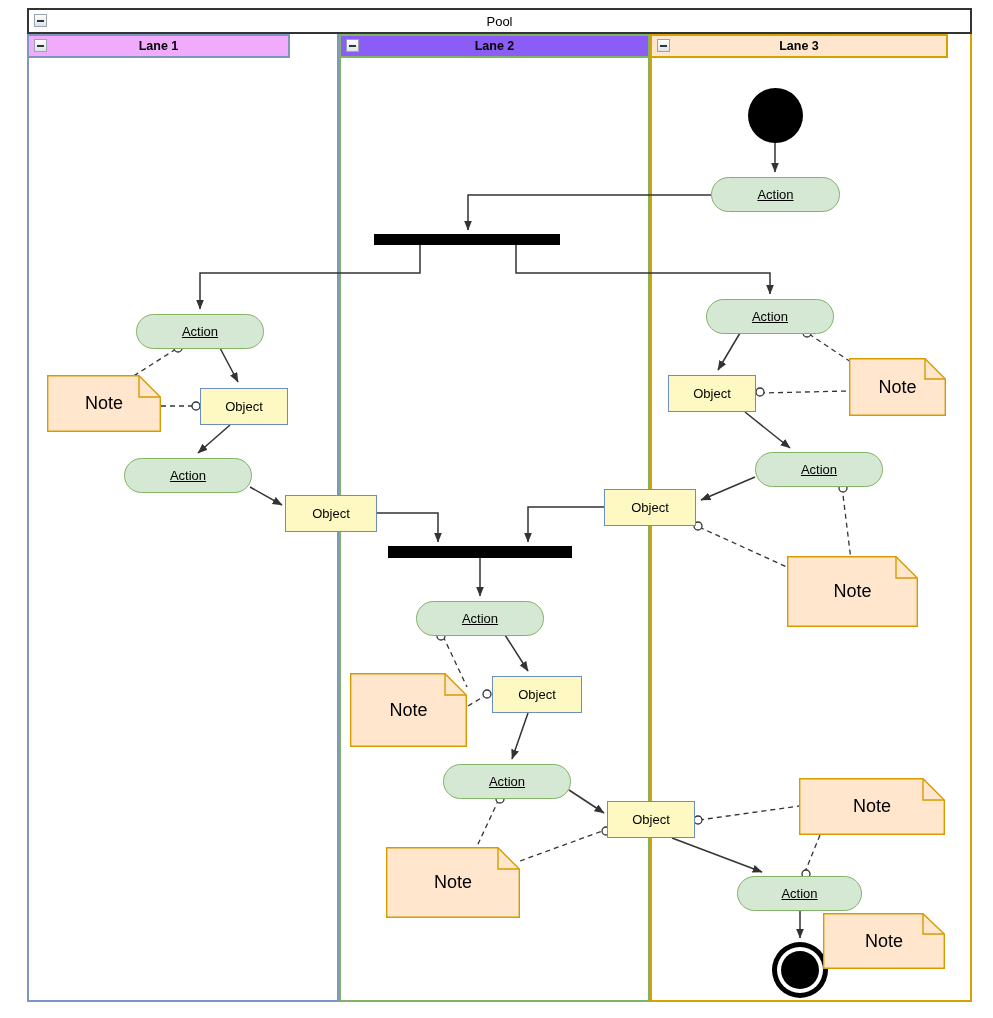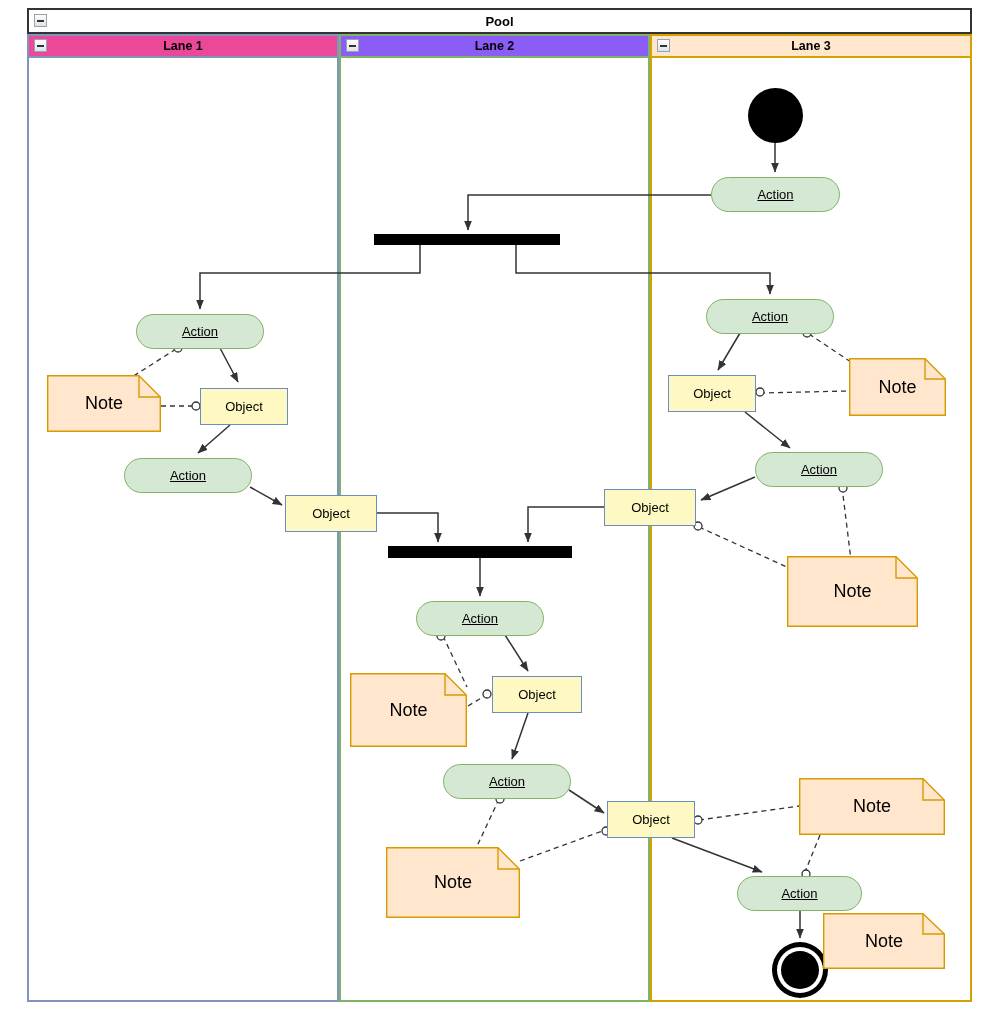--- a/index.html
+++ b/index.html
@@ -13,34 +13,34 @@
 
   
   .pool{
     position:absolute;left:27px;top:8px;width:945px;height:994px;
     border:2px solid #7e95bf;box-sizing:border-box;background:#ffffff;
   }
   .pool-header{
     position:absolute;left:27px;top:8px;width:945px;height:26px;
     border:2px solid #333333;box-sizing:border-box;background:#ffffff;
     display:flex;align-items:center;justify-content:center;
-    font-size:13px;font-weight:bold;color:#000;
+    font-size:13px;font-weight:normal;color:#000;
   }
   .lane{position:absolute;top:34px;height:968px;box-sizing:border-box;}
   .lane-1{left:27px;width:312px;border:2px solid #7e95bf;border-top:none;}
   .lane-2{left:339px;width:311px;border:2px solid #80b365;border-top:none;}
   .lane-3{left:650px;width:322px;border:2px solid #d6a200;border-top:none;}
   .lane-header{
     position:absolute;top:34px;height:24px;box-sizing:border-box;
     display:flex;align-items:center;justify-content:center;
     font-size:12.5px;font-weight:bold;color:#000;
   }
-  .lh-1{left:27px;width:312px;background:#ec4899;border:2px solid #7e95bf;}
+  .lh-1{left:27px;width:263px;background:#f0abfc;border:2px solid #7e95bf;}
   .lh-2{left:339px;width:311px;background:#8b5cf6;border:2px solid #80b365;}
-  .lh-3{left:650px;width:322px;background:#ffe6cc;border:2px solid #d6a200;}
+  .lh-3{left:650px;width:298px;background:#ffe6cc;border:2px solid #d6a200;}
 
   .collapse-box{
     position:absolute;width:13px;height:13px;box-sizing:border-box;
     border:1px solid #9aa4b0;background:linear-gradient(#fdfdfd,#dfe3e8);
     display:flex;align-items:center;justify-content:center;cursor:pointer;
   }
   .collapse-box::after{
     content:"";display:block;width:7px;height:2px;background:#333;
   }
 

